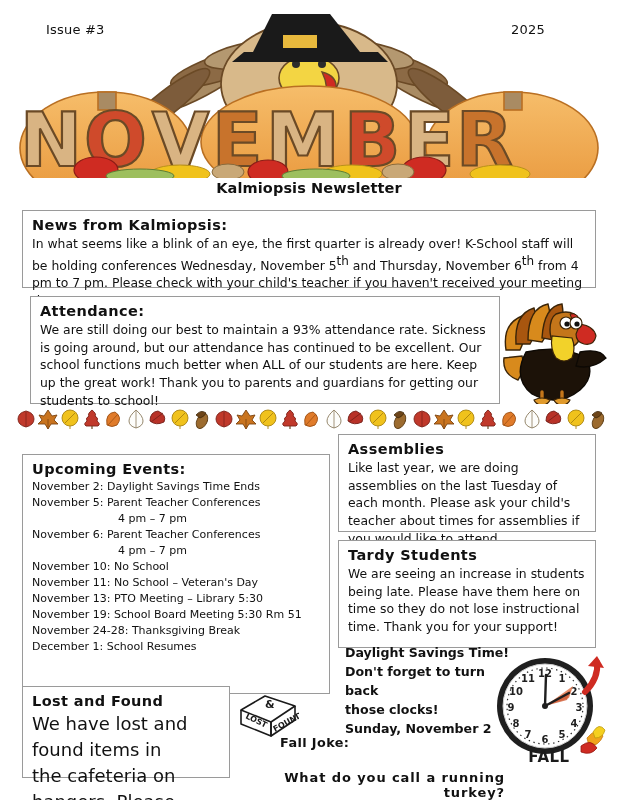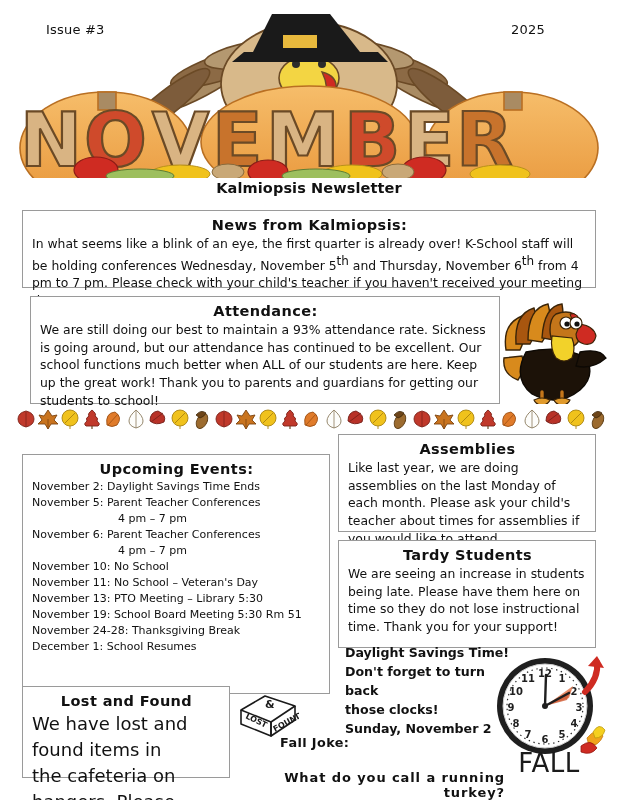--- a/index.html
+++ b/index.html
@@ -41,21 +41,20 @@
     border: 1px solid #9a9a9a;
     background: #fff;
     padding: 5px 8px 6px 9px;
   }
   .h-bold {
     font-weight: bold;
     font-size: 14.5px;
     letter-spacing: .4px;
     margin: 0 0 1px 0;
     line-height: 1.25;
-    text-align: center;
   }
   .body-txt {
     font-size: 12.4px;
     line-height: 1.42;
     margin: 0;
   }
   .body-txt sup { font-size: 12px; vertical-align: super; }
 
   
   #news-box  { left: 22px;  top: 210px; width: 574px; height: 78px; }
@@ -95,21 +94,21 @@
     text-align: center;
     width: 120px; margin-left: 62px;
   }
 
   .clock-art { position: absolute; left: 489px; top: 646px; width: 120px; height: 132px; }
 
   .fall-word {
     position: absolute; left: 506px; top: 748px; width: 86px;
     text-align: center;
     font-family: "DejaVu Sans", sans-serif;
-    font-weight: normal; font-size: 26px; letter-spacing: .5px;
+    font-weight: bold; font-size: 15px; letter-spacing: .5px;
     color: #1b1b1b;
   }
 </style>
 </head>
 <body>
 
 <div class="meta-row">
   <div class="issue">Issue #3</div>
   <div class="year">2025</div>
 </div>
@@ -376,21 +375,21 @@
       <div class="ev-line">November 19: School Board Meeting 5:30 Rm 51</div>
       <div class="ev-line">November 24-28: Thanksgiving Break</div>
       <div class="ev-line">December 1:  School Resumes</div>
     </div>
 </div>
 
 <div class="box" id="assemblies-box">
   <div class="h-bold">Assemblies</div>
   <p class="body-txt">
     <span>Like last year, we are doing assemblies on</span>
-    <span>the last Monday of each month. Please</span>
+    <span>the last Tuesday of each month. Please</span>
     <span>ask your child's teacher about times for</span>
     <span>assemblies if you would like to attend.</span>
   </p>
 </div>
 
 <div class="box" id="tardy-box">
   <div class="h-bold">Tardy Students</div>
   <p class="body-txt">
     <span>We are seeing an increase in students</span>
     <span>being late. Please have them here on time</span>

